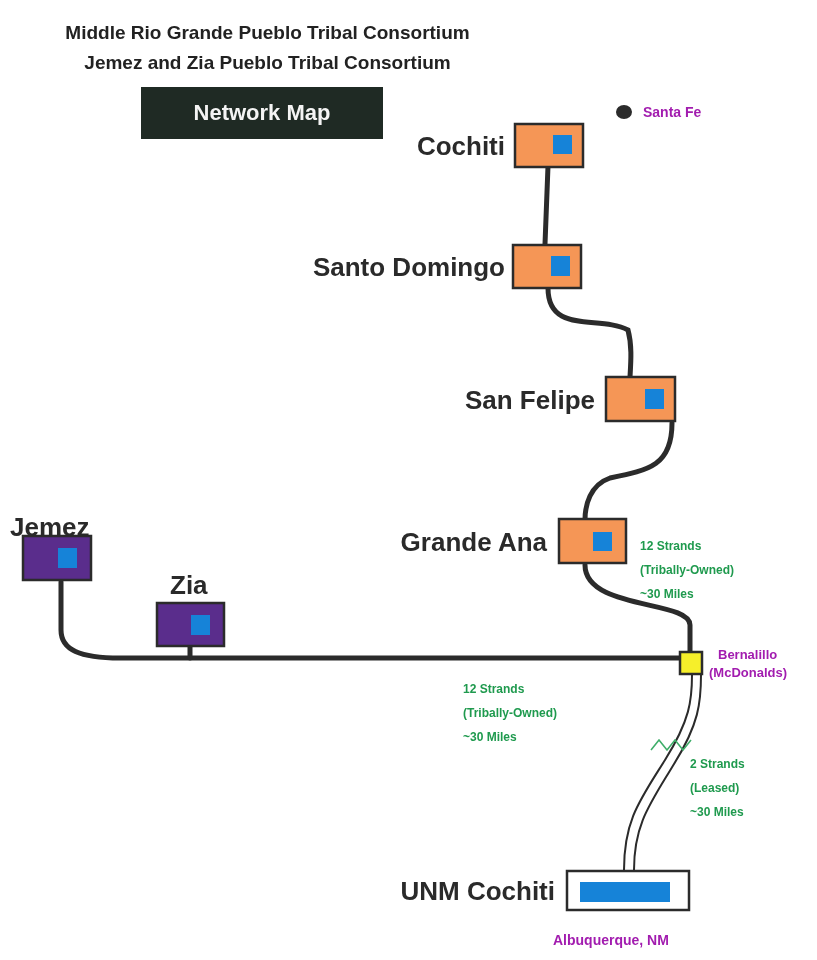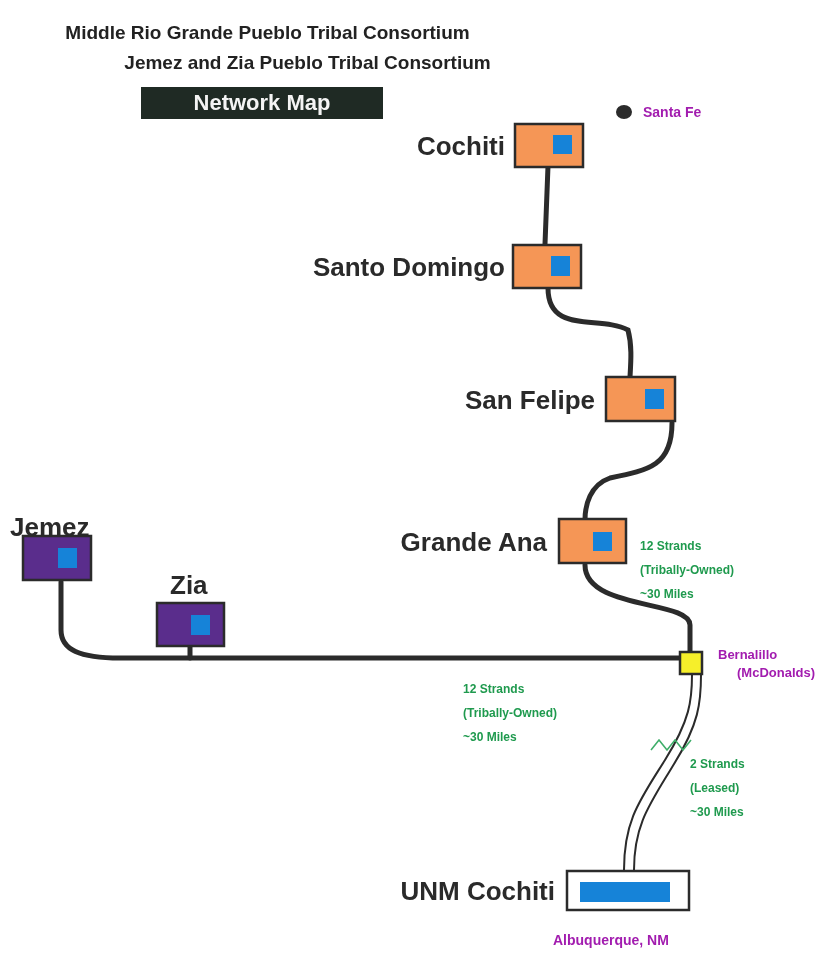--- a/index.html
+++ b/index.html
@@ -1,20 +1,20 @@
 <!DOCTYPE html>
 <html><head>
   <meta charset="utf-8">
   <style>
     html, body { margin: 0; padding: 0; background: #ffffff; }
     body { width: 817px; height: 960px; position: relative; overflow: hidden; font-family: "Liberation Sans", sans-serif; }
     .title-line { position: absolute; left: 0; width: 535px; text-align: center; font-weight: bold; font-size: 19px; color: #222222; }
     #title1 { top: 22px; }
-    #title2 { top: 52px; padding-left: 40px; }
-    .banner { position: absolute; left: 141px; top: 87px; width: 242px; height: 32px; background: #1f2a24; color: #f4f4f4; font-weight: bold; font-size: 22px; display: flex; align-items: center; justify-content: center; }
+    #title2 { top: 52px; }
+    .banner { position: absolute; left: 141px; top: 87px; width: 242px; height: 52px; background: #1f2a24; color: #f4f4f4; font-weight: bold; font-size: 22px; display: flex; align-items: center; justify-content: center; }
     svg.map { position: absolute; left: 0; top: 0; }
     .label { position: absolute; font-weight: bold; color: #2a2a2a; white-space: nowrap; }
     .node-label { font-size: 26px; }
     .green { color: #1f9a4e; font-weight: bold; text-align: left; position: absolute; font-size: 12px; line-height: 24px; }
     .small-label { font-size: 13px; color: #a21caf; font-weight: bold; position: absolute; }
   </style>
 </head>
 <body>
 
 <div class="title-line" id="title1">Middle Rio Grande Pueblo Tribal Consortium</div>
@@ -66,21 +66,21 @@
 <div class="small-label" style="left:643px; top:104px; font-size:14px;">Santa Fe</div>
 
 <div class="label node-label" style="right:312px; top:131px;">Cochiti</div>
 <div class="label node-label" style="right:312px; top:252px;">Santo Domingo</div>
 <div class="label node-label" style="right:222px; top:385px;">San Felipe</div>
 <div class="label node-label" style="right:270px; top:527px;">Grande Ana</div>
 <div class="label node-label" style="left:10px; top:503px;margin-top:9px;">Jemez</div>
 <div class="label node-label" style="left:170px; top:570px;">Zia</div>
 
 <div class="small-label" style="left:718px; top:647px;">Bernalillo</div>
-<div class="small-label" style="left:709px; top:665px;margin-left:28px;">(McDonalds)</div>
+<div class="small-label" style="left:709px; top:665px;">(McDonalds)</div>
 
 <div class="label node-label" style="right:262px; top:876px;">UNM Cochiti</div>
 <div class="small-label" style="left:553px; top:932px; font-size:14px;">Albuquerque, NM</div>
 
 <div class="green" style="left:640px; top:534px; width:160px;">
   <div>12 Strands</div>
   <div>(Tribally-Owned)</div>
   <div>~30 Miles</div>
 </div>
 

